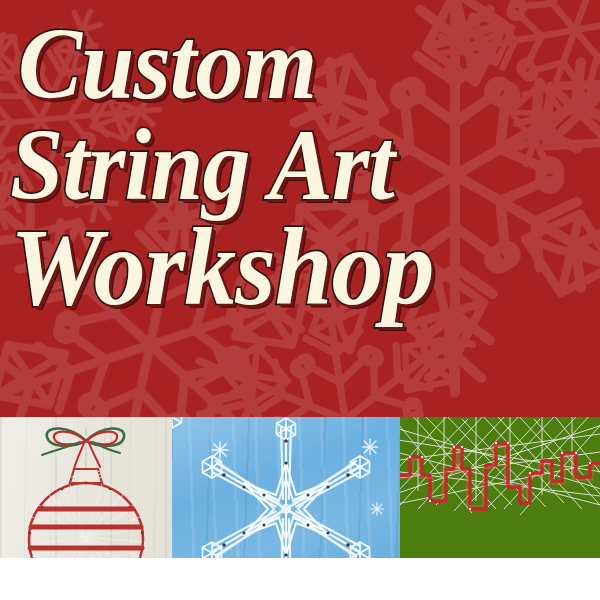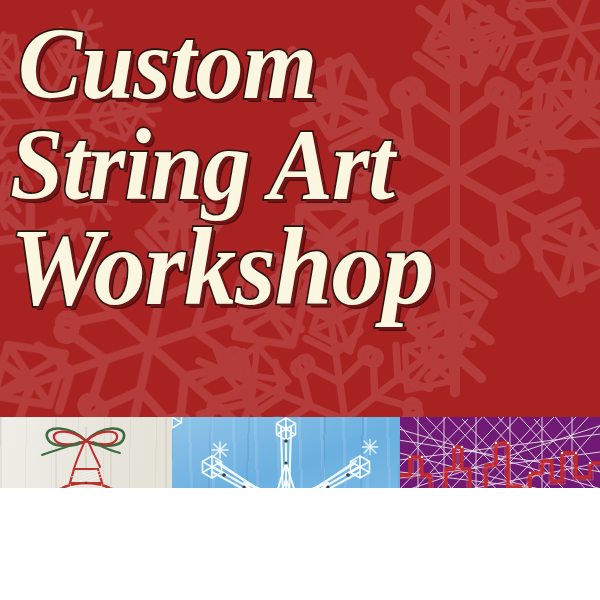--- a/index.html
+++ b/index.html
@@ -4,24 +4,24 @@
 <title>Custom String Art Workshop</title>
 <style>
   html, body {
     margin: 0;
     padding: 0;
     background: #ffffff;
   }
   #poster {
     position: relative;
     width: 600px;
-    height: 488px;
+    height: 558px;
     overflow: hidden;
     font-family: "Liberation Serif", "DejaVu Serif", serif;
-    background: #701a75;
+    background: #4d7c0f;
   }
 
   
   .hero {
     position: absolute;
     left: 0; top: 0;
     width: 600px;
     height: 417px;
     background: #a92222;
     overflow: hidden;

